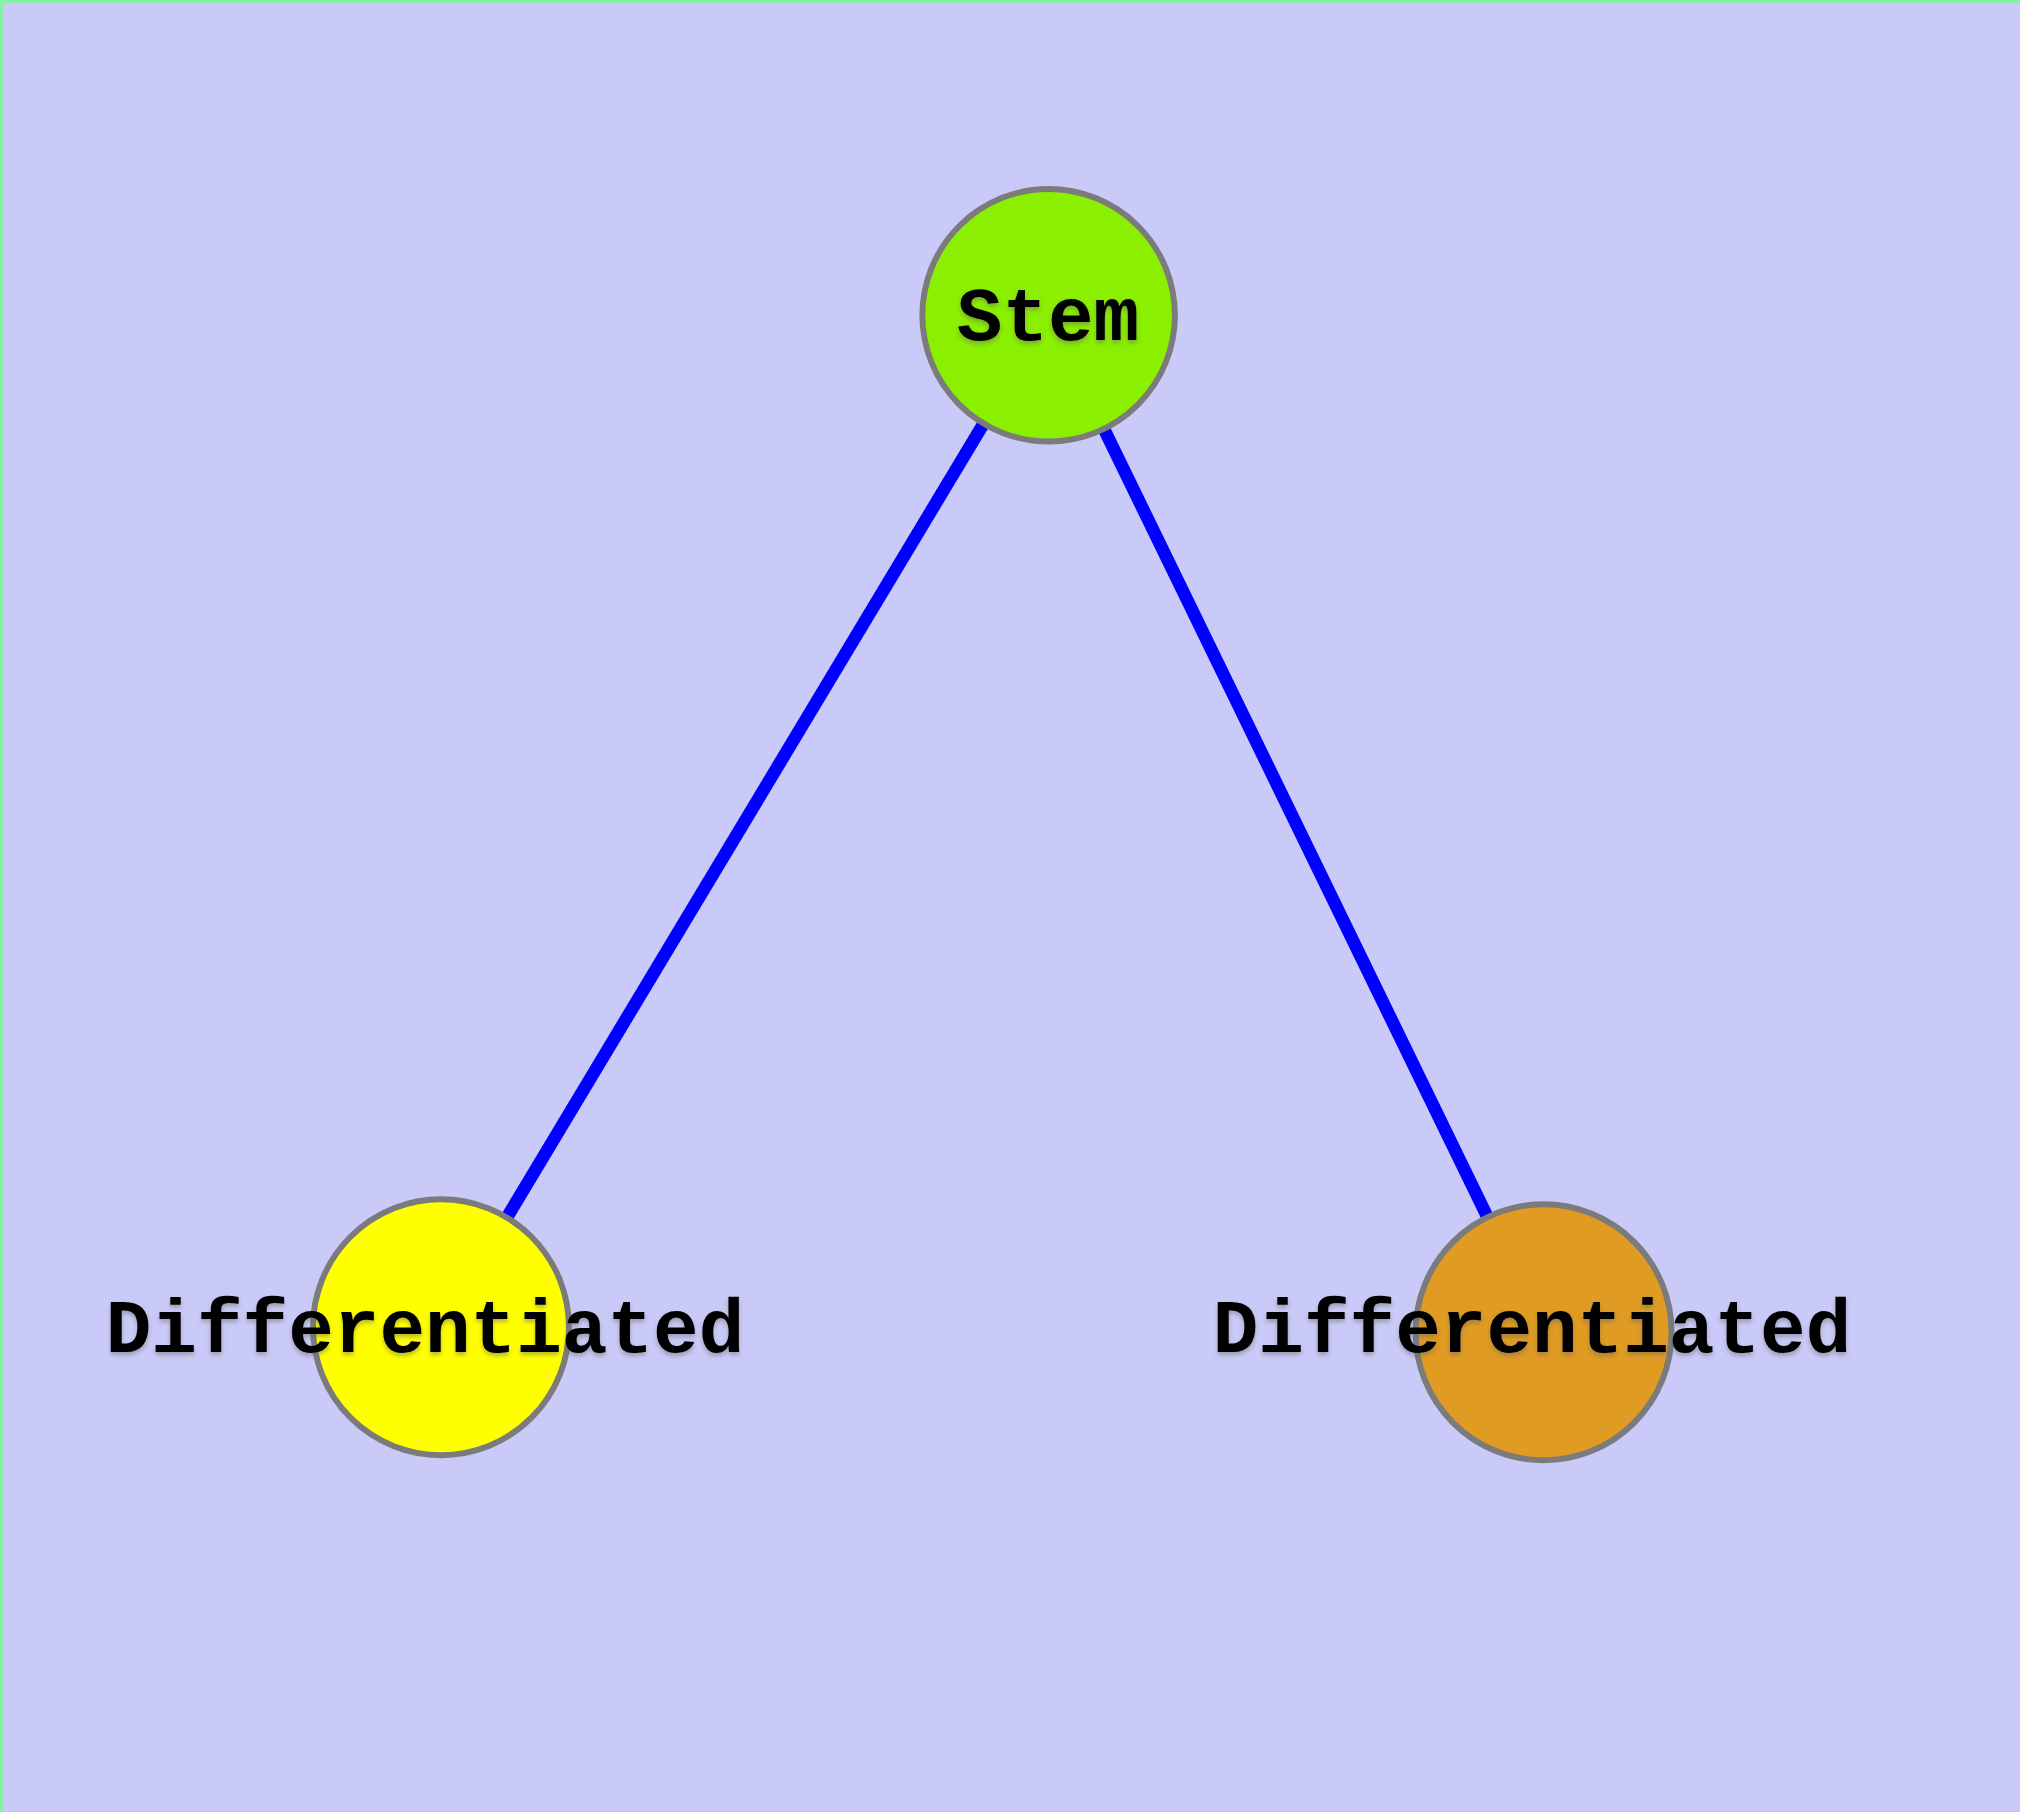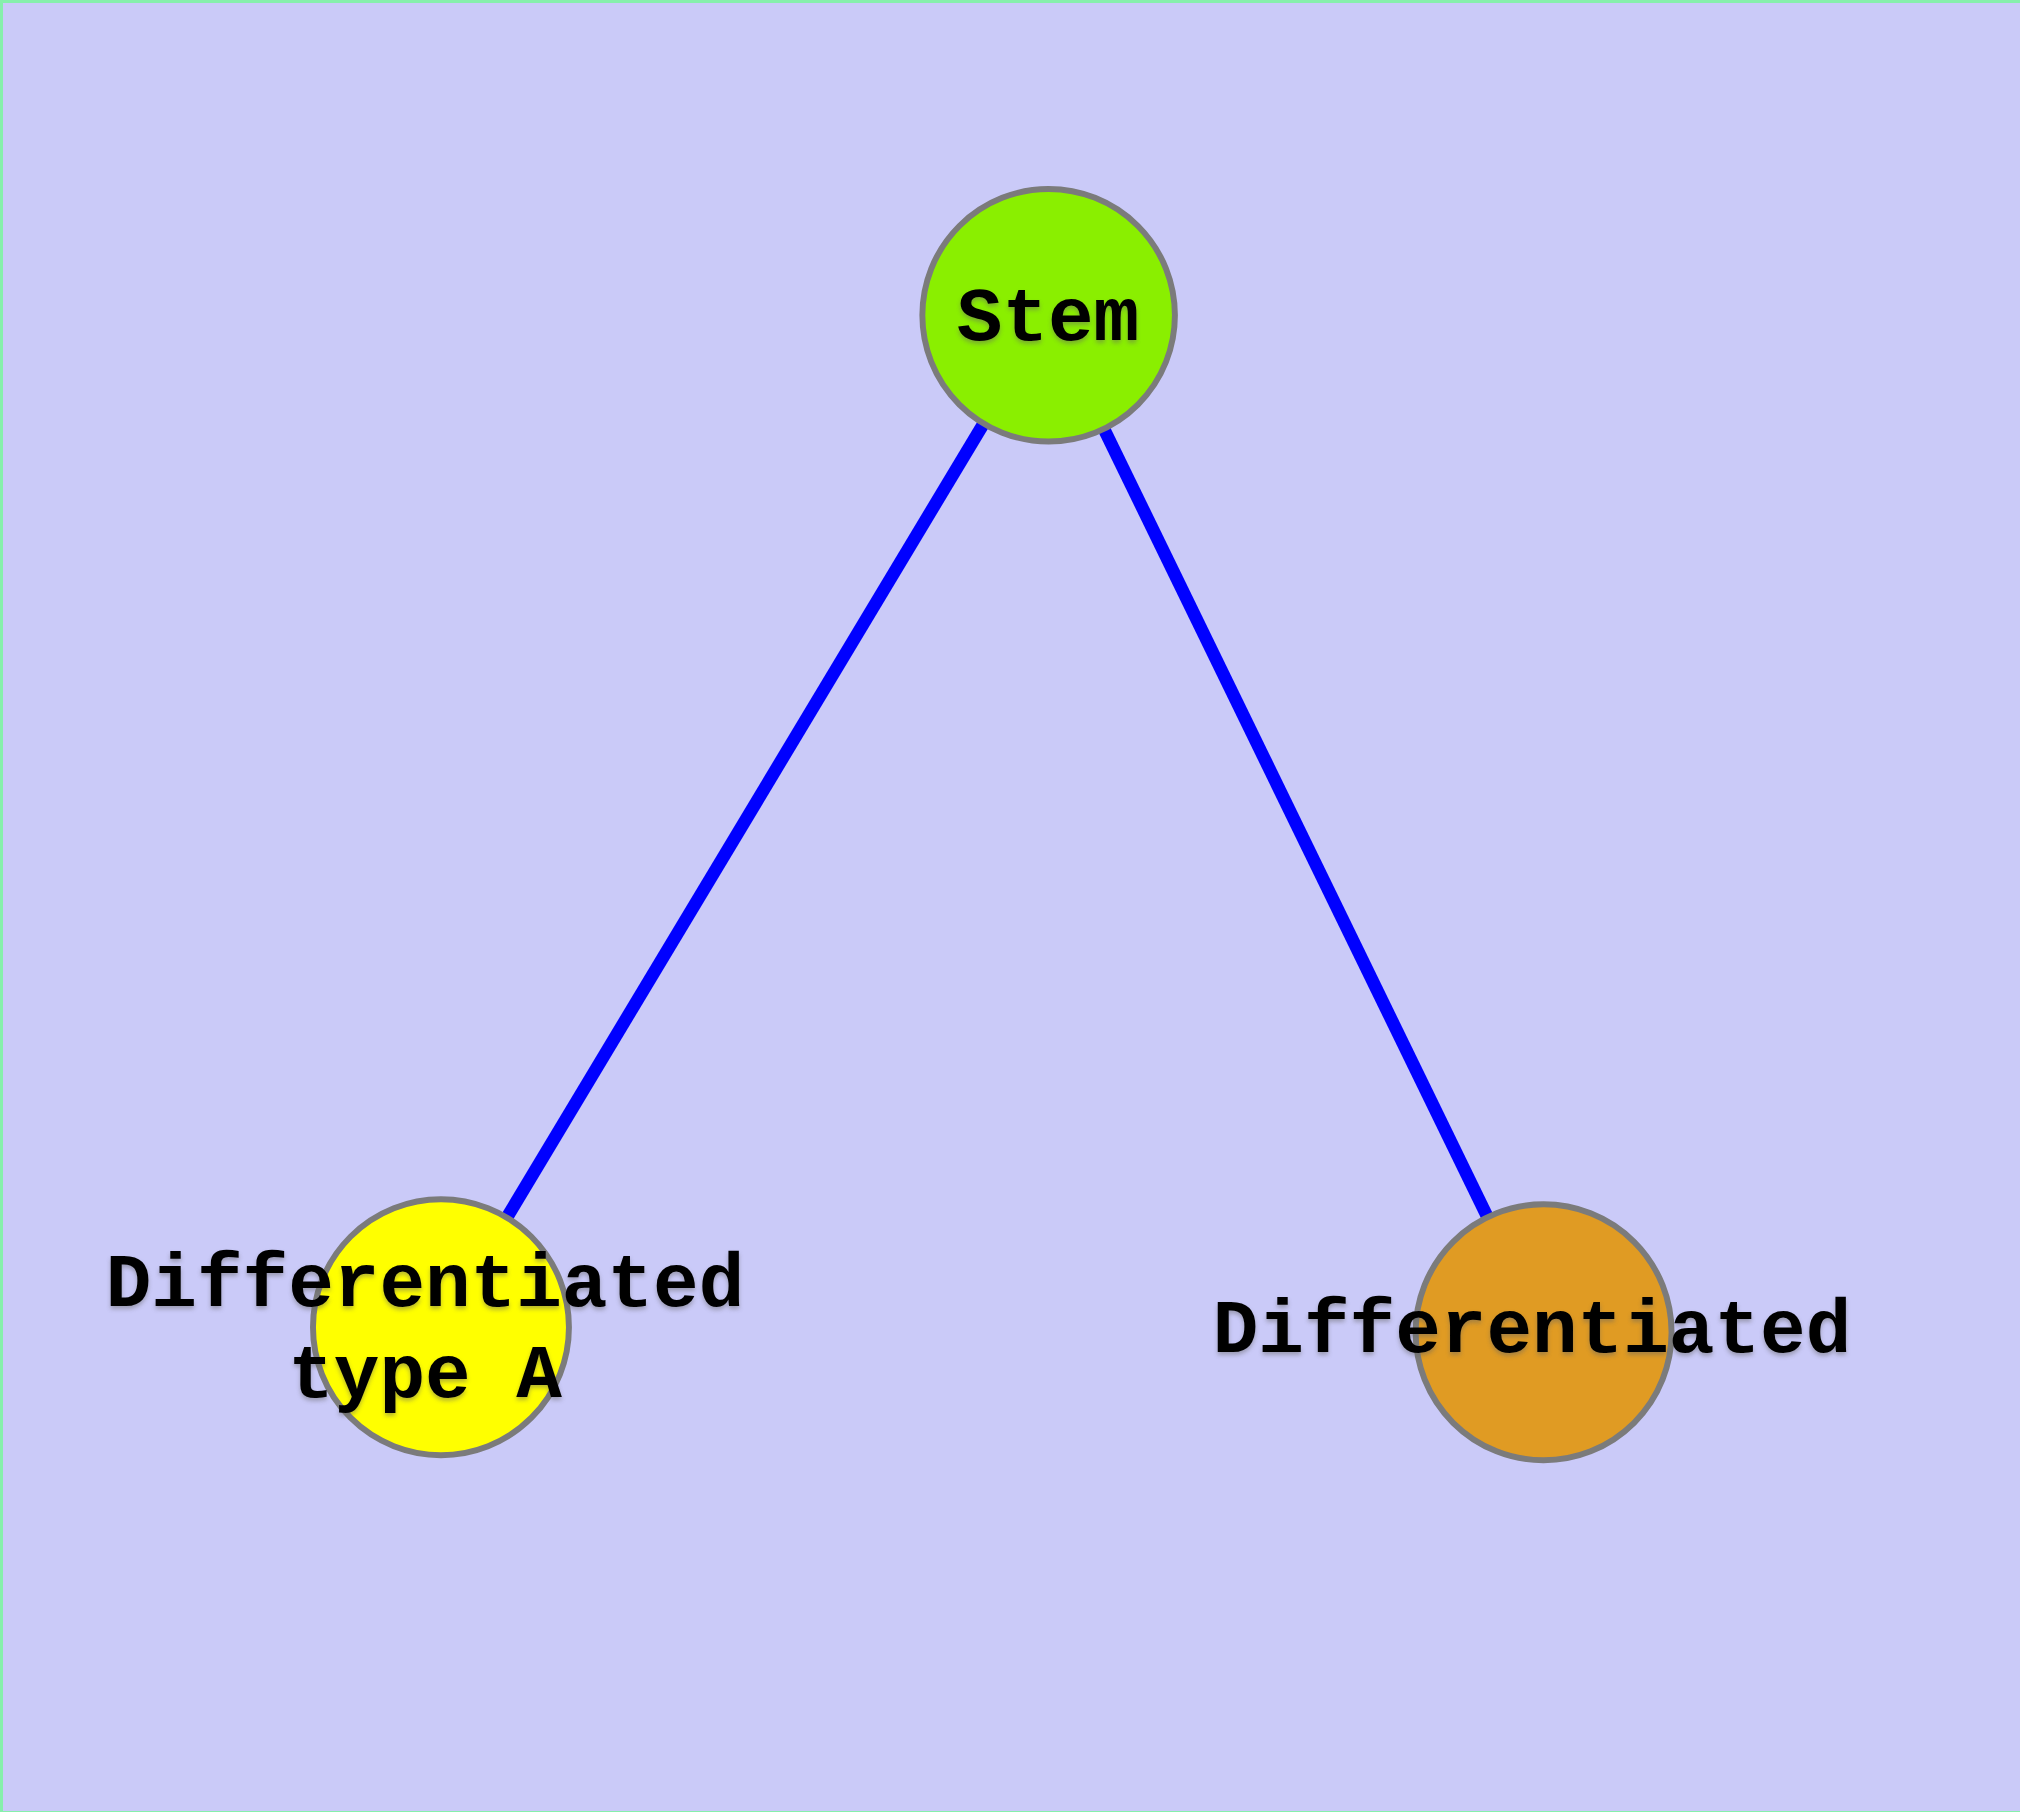--- a/index.html
+++ b/index.html
@@ -55,20 +55,19 @@
 
     <circle cx="1237" cy="372" r="149" stroke-width="7" style="fill: rgb(138, 239, 0); stroke: rgb(123, 123, 123);"></circle>
     <circle cx="520" cy="1566" r="151" stroke-width="7" style="fill: rgb(255, 255, 0); stroke: rgb(123, 123, 123);"></circle>
     <circle cx="1821" cy="1572" r="151" stroke-width="7" style="fill: rgb(224, 155, 35); stroke: rgb(123, 123, 123);"></circle>
   </svg>
 
   <div id="stem-label" class="node-label" style="color: rgb(0, 0, 0);">Stem</div>
 
   <div id="type-a-label" class="node-label" style="color: rgb(0, 0, 0);">
     <span class="label-line">Differentiated</span>
-    <span class="label-line">type A</span>
   </div>
 
   <div id="type-b-label" class="node-label" style="color: rgb(0, 0, 0);">
     <span class="label-line">Differentiated</span>
   </div>
 </div>
 
 
 </body></html>

